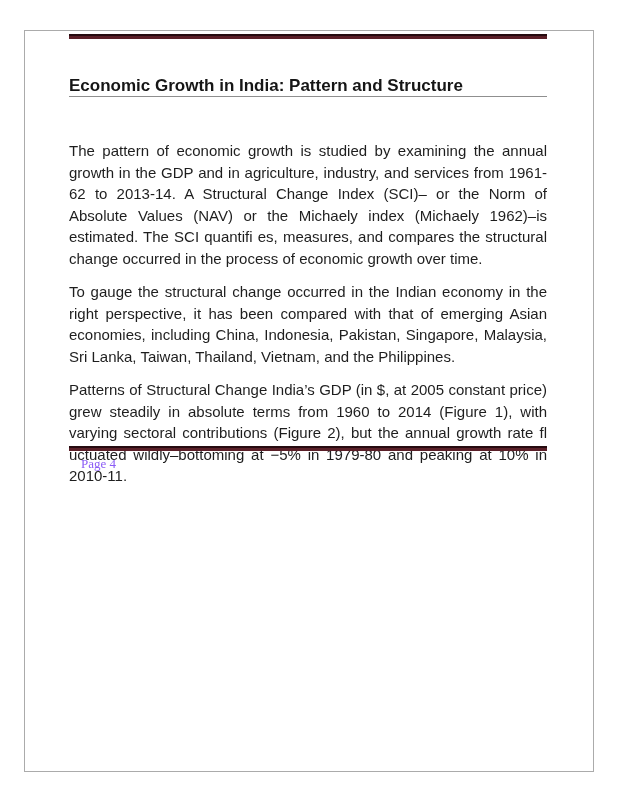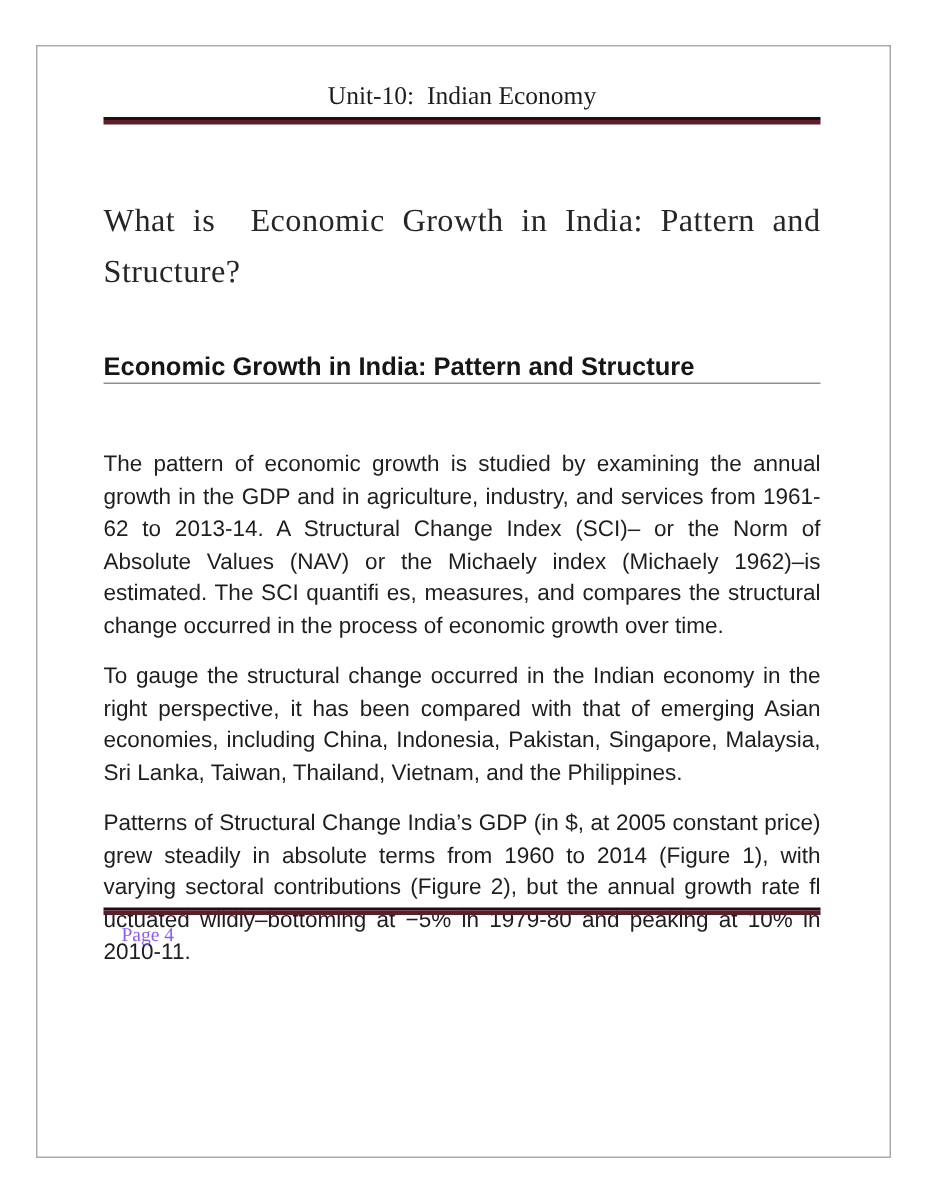--- a/index.html
+++ b/index.html
@@ -86,28 +86,26 @@
     font-size: 13px;
     color: #8b5cf6;
   }
 </style>
 </head>
 <body>
 
 <div class="page-frame" style="border-color: rgb(171, 171, 171);">
   <div class="content">
 
-    <div class="header-title">Unit-10:  Indian Economy</div>
 
     <div class="rule">
       <div class="thin" style="background: rgb(38, 11, 16);"></div>
       <div class="thick" style="background: rgb(90, 31, 40);"></div>
     </div>
 
-    <h1 class="main-title">What is &nbsp;Economic Growth in India: Pattern and Structure?</h1>
 
     <h2 class="section-heading" style="border-bottom-color: rgb(143, 143, 143);">Economic Growth in India: Pattern and Structure</h2>
 
     <div class="body-text">
       <p>The pattern of economic growth is studied by examining the annual growth in the GDP and in agriculture, industry, and services from 1961-62 to 2013-14. A Structural Change Index (SCI)– or the Norm of Absolute Values (NAV) or the Michaely index (Michaely 1962)–is estimated. The SCI quantifi es, measures, and compares the structural change occurred in the process of economic growth over time.</p>
       <p>To gauge the structural change occurred in the Indian economy in the right perspective, it has been compared with that of emerging Asian economies, including China, Indonesia, Pakistan, Singapore, Malaysia, Sri Lanka, Taiwan, Thailand, Vietnam, and the Philippines.</p>
       <p>Patterns of Structural Change India’s GDP (in $, at 2005 constant price) grew steadily in absolute terms from 1960 to 2014 (Figure 1), with varying sectoral contributions (Figure 2), but the annual growth rate fl uctuated wildly–bottoming at −5% in 1979-80 and peaking at 10% in 2010-11.</p>
     </div>
 
     <div class="footer">

